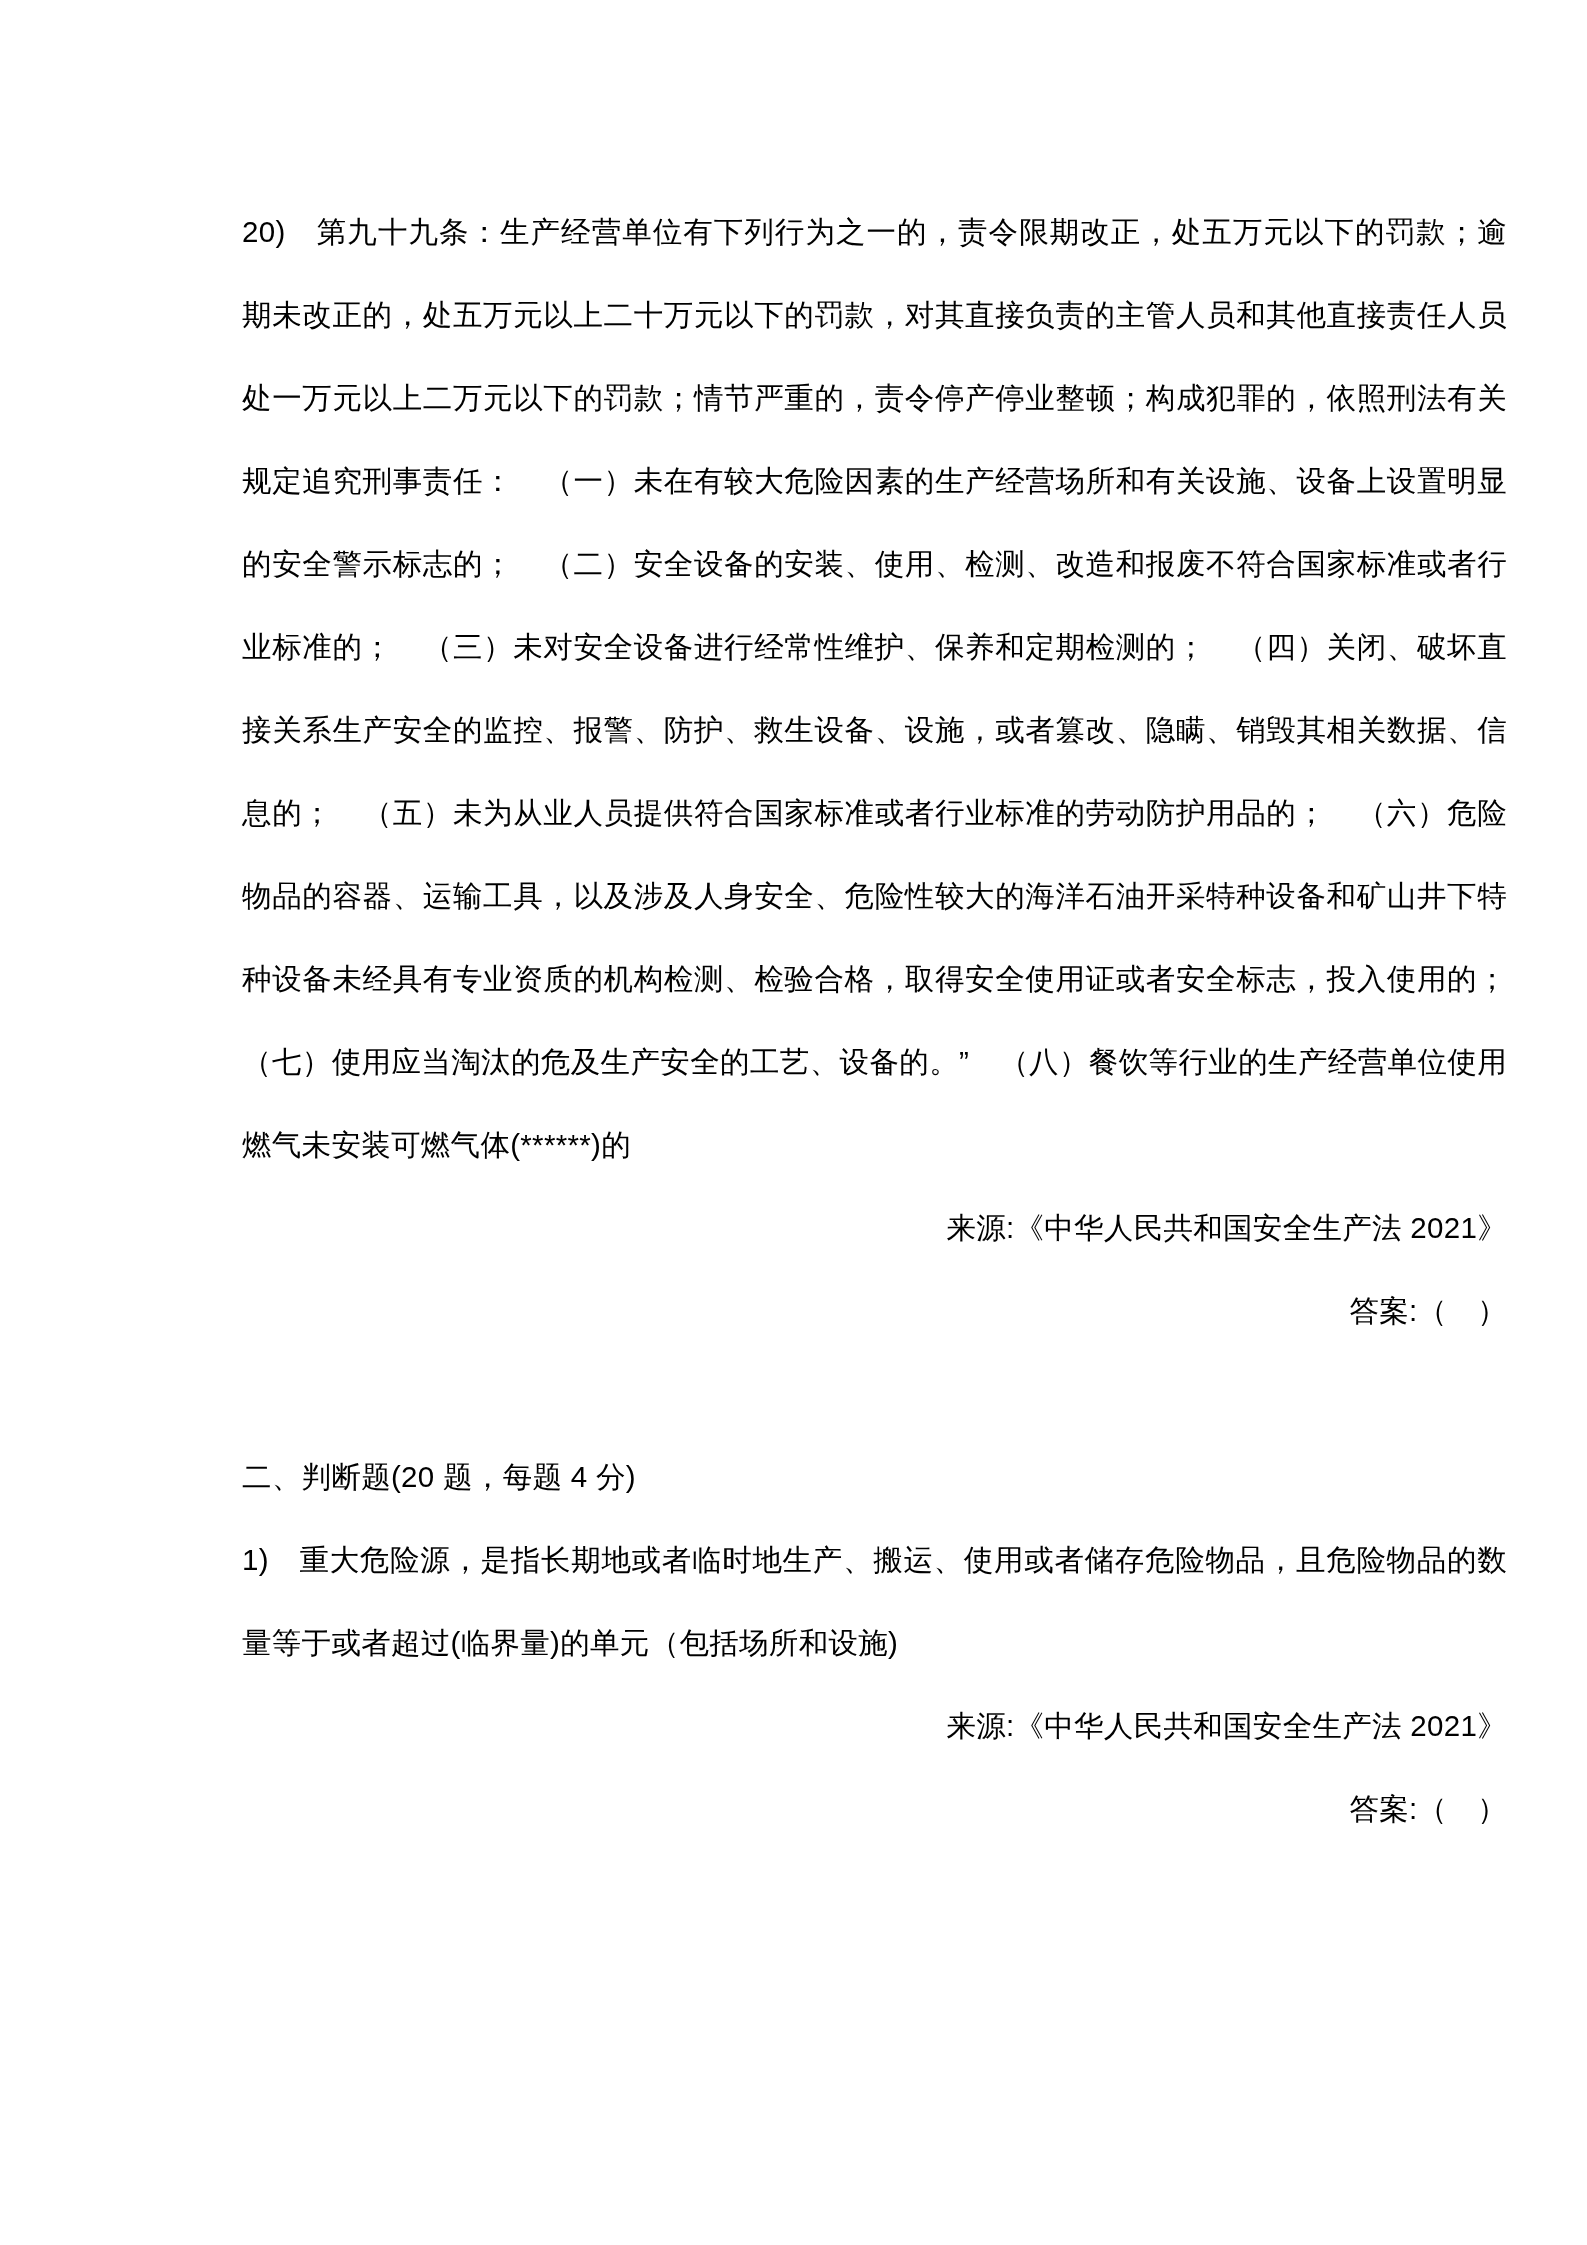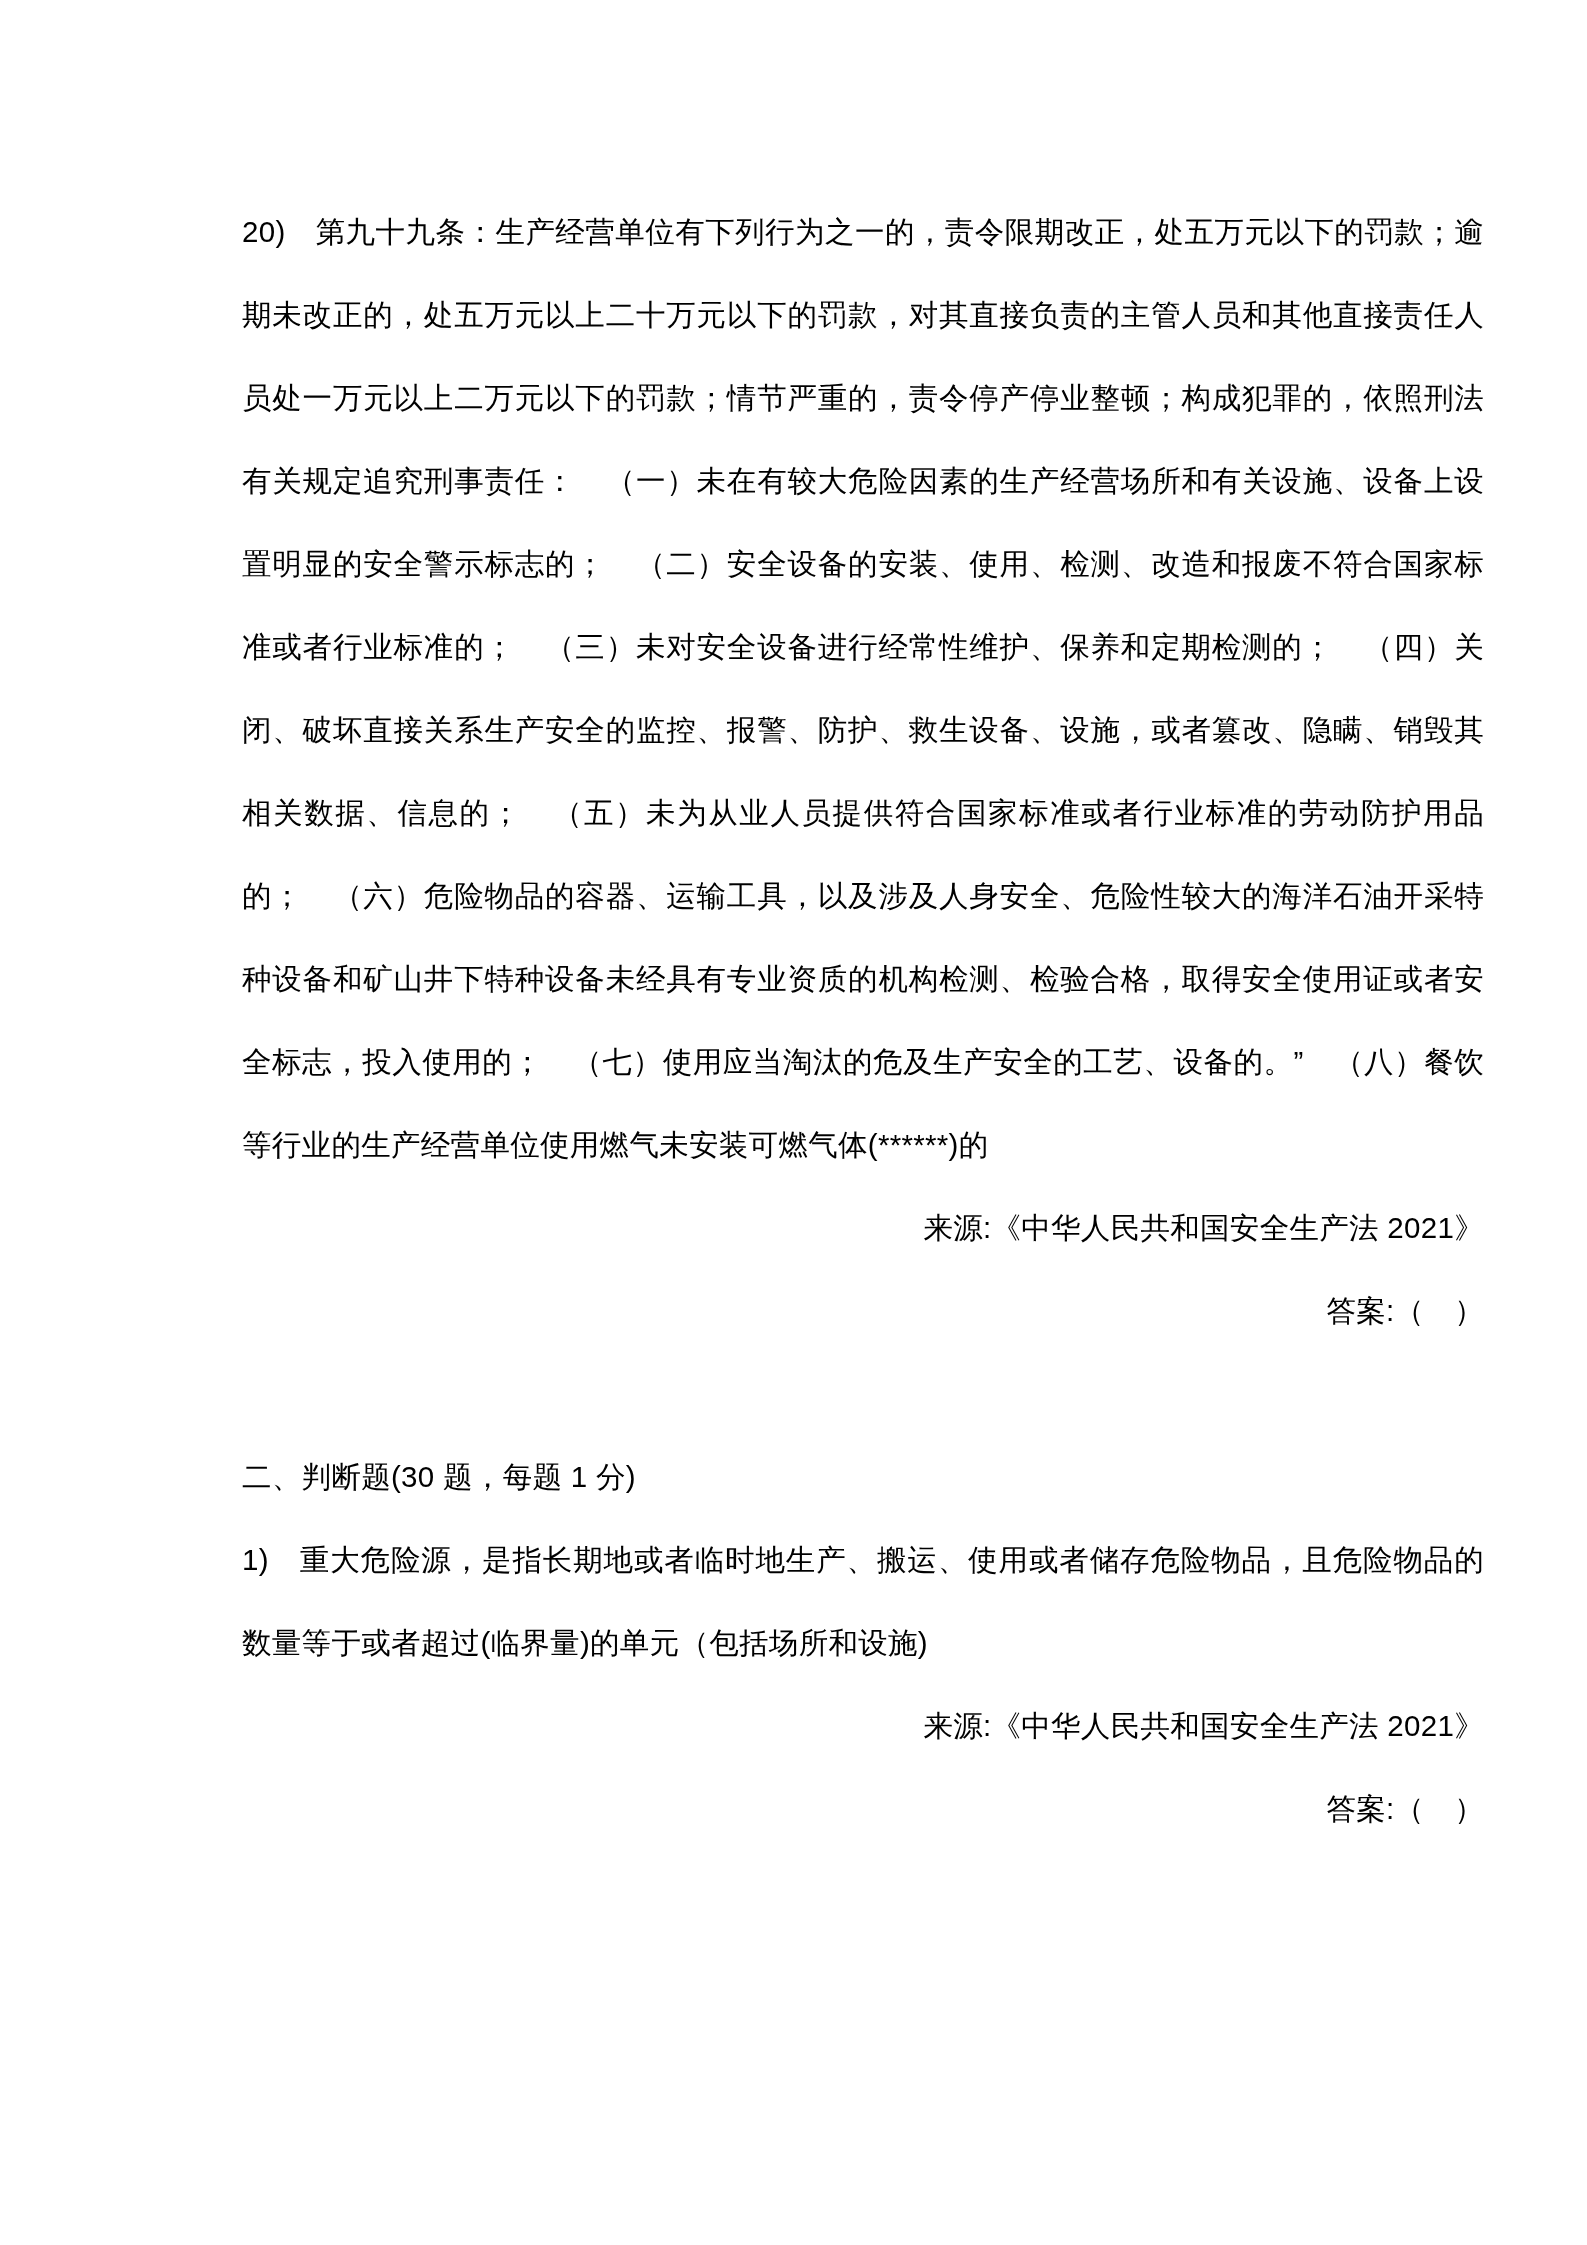--- a/index.html
+++ b/index.html
@@ -11,21 +11,21 @@
     height: 2245px;
     background: #ffffff;
     color: #000000;
     font-family: "Liberation Sans", "DejaVu Sans", sans-serif;
     overflow: hidden;
   }
   .page {
     box-sizing: border-box;
     width: 1587px;
     height: 2245px;
-    padding: 190px 103px 0 242px;
+    padding: 190px 80px 0 242px;
     background: #ffffff;
   }
   .para {
     margin: 0;
     padding: 0;
     font-size: 29.5px;
     line-height: 83px;
     font-weight: 400;
     color: #000000;
     letter-spacing: 0.3px;
@@ -47,21 +47,21 @@
 <body>
 
 <div class="page">
 
   <p class="para q-text">20)　第九十九条：生产经营单位有下列行为之一的，责令限期改正，处五万元以下的罚款；逾期未改正的，处五万元以上二十万元以下的罚款，对其直接负责的主管人员和其他直接责任人员处一万元以上二万元以下的罚款；情节严重的，责令停产停业整顿；构成犯罪的，依照刑法有关规定追究刑事责任：　（一）未在有较大危险因素的生产经营场所和有关设施、设备上设置明显的安全警示标志的；　（二）安全设备的安装、使用、检测、改造和报废不符合国家标准或者行业标准的；　（三）未对安全设备进行经常性维护、保养和定期检测的；　（四）关闭、破坏直接关系生产安全的监控、报警、防护、救生设备、设施，或者篡改、隐瞒、销毁其相关数据、信息的；　（五）未为从业人员提供符合国家标准或者行业标准的劳动防护用品的；　（六）危险物品的容器、运输工具，以及涉及人身安全、危险性较大的海洋石油开采特种设备和矿山井下特种设备未经具有专业资质的机构检测、检验合格，取得安全使用证或者安全标志，投入使用的；　（七）使用应当淘汰的危及生产安全的工艺、设备的。”　（八）餐饮等行业的生产经营单位使用燃气未安装可燃气体(******)的</p>
 
   <p class="para meta-line">来源:《中华人民共和国安全生产法 2021》</p>
 
   <p class="para meta-line">答案:（　）</p>
 
-  <p class="para section-header">二、判断题(30 题，每题 1 分)</p>
+  <p class="para section-header">二、判断题(20 题，每题 4 分)</p>
 
   <p class="para q-text">1)　重大危险源，是指长期地或者临时地生产、搬运、使用或者储存危险物品，且危险物品的数量等于或者超过(临界量)的单元（包括场所和设施)</p>
 
   <p class="para meta-line">来源:《中华人民共和国安全生产法 2021》</p>
 
   <p class="para meta-line">答案:（　）</p>
 
 </div>
 
 </body></html>

